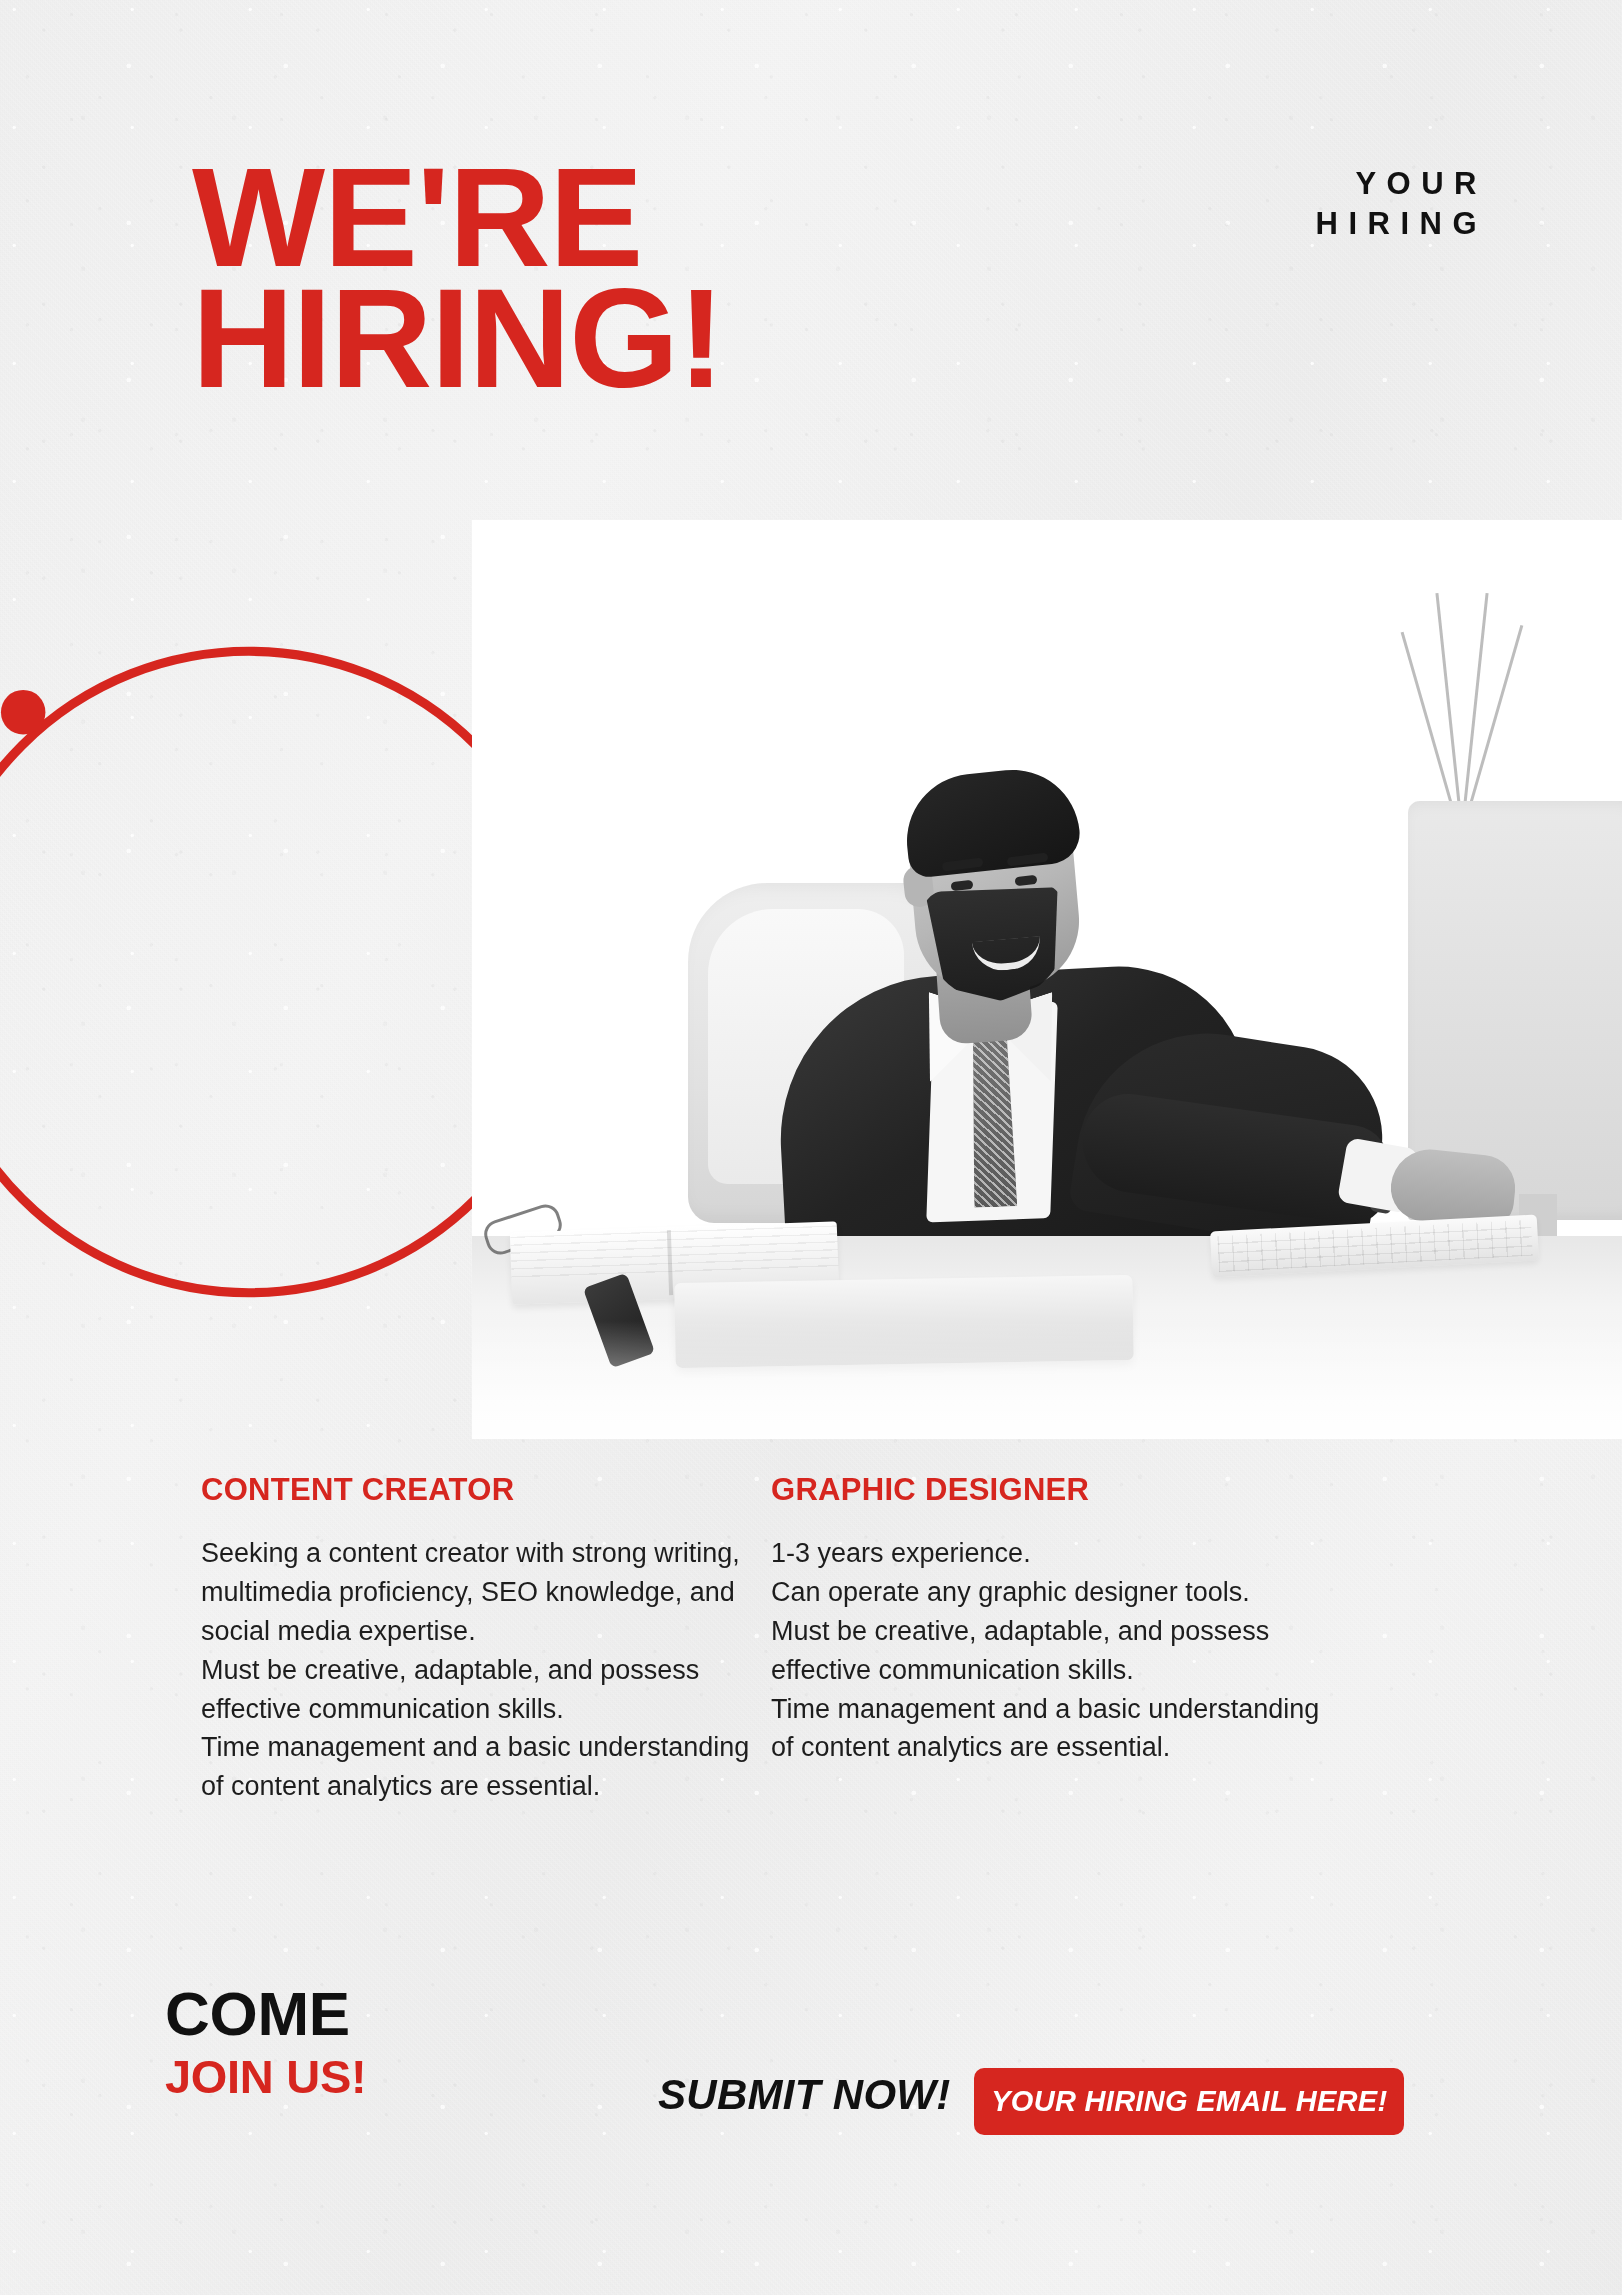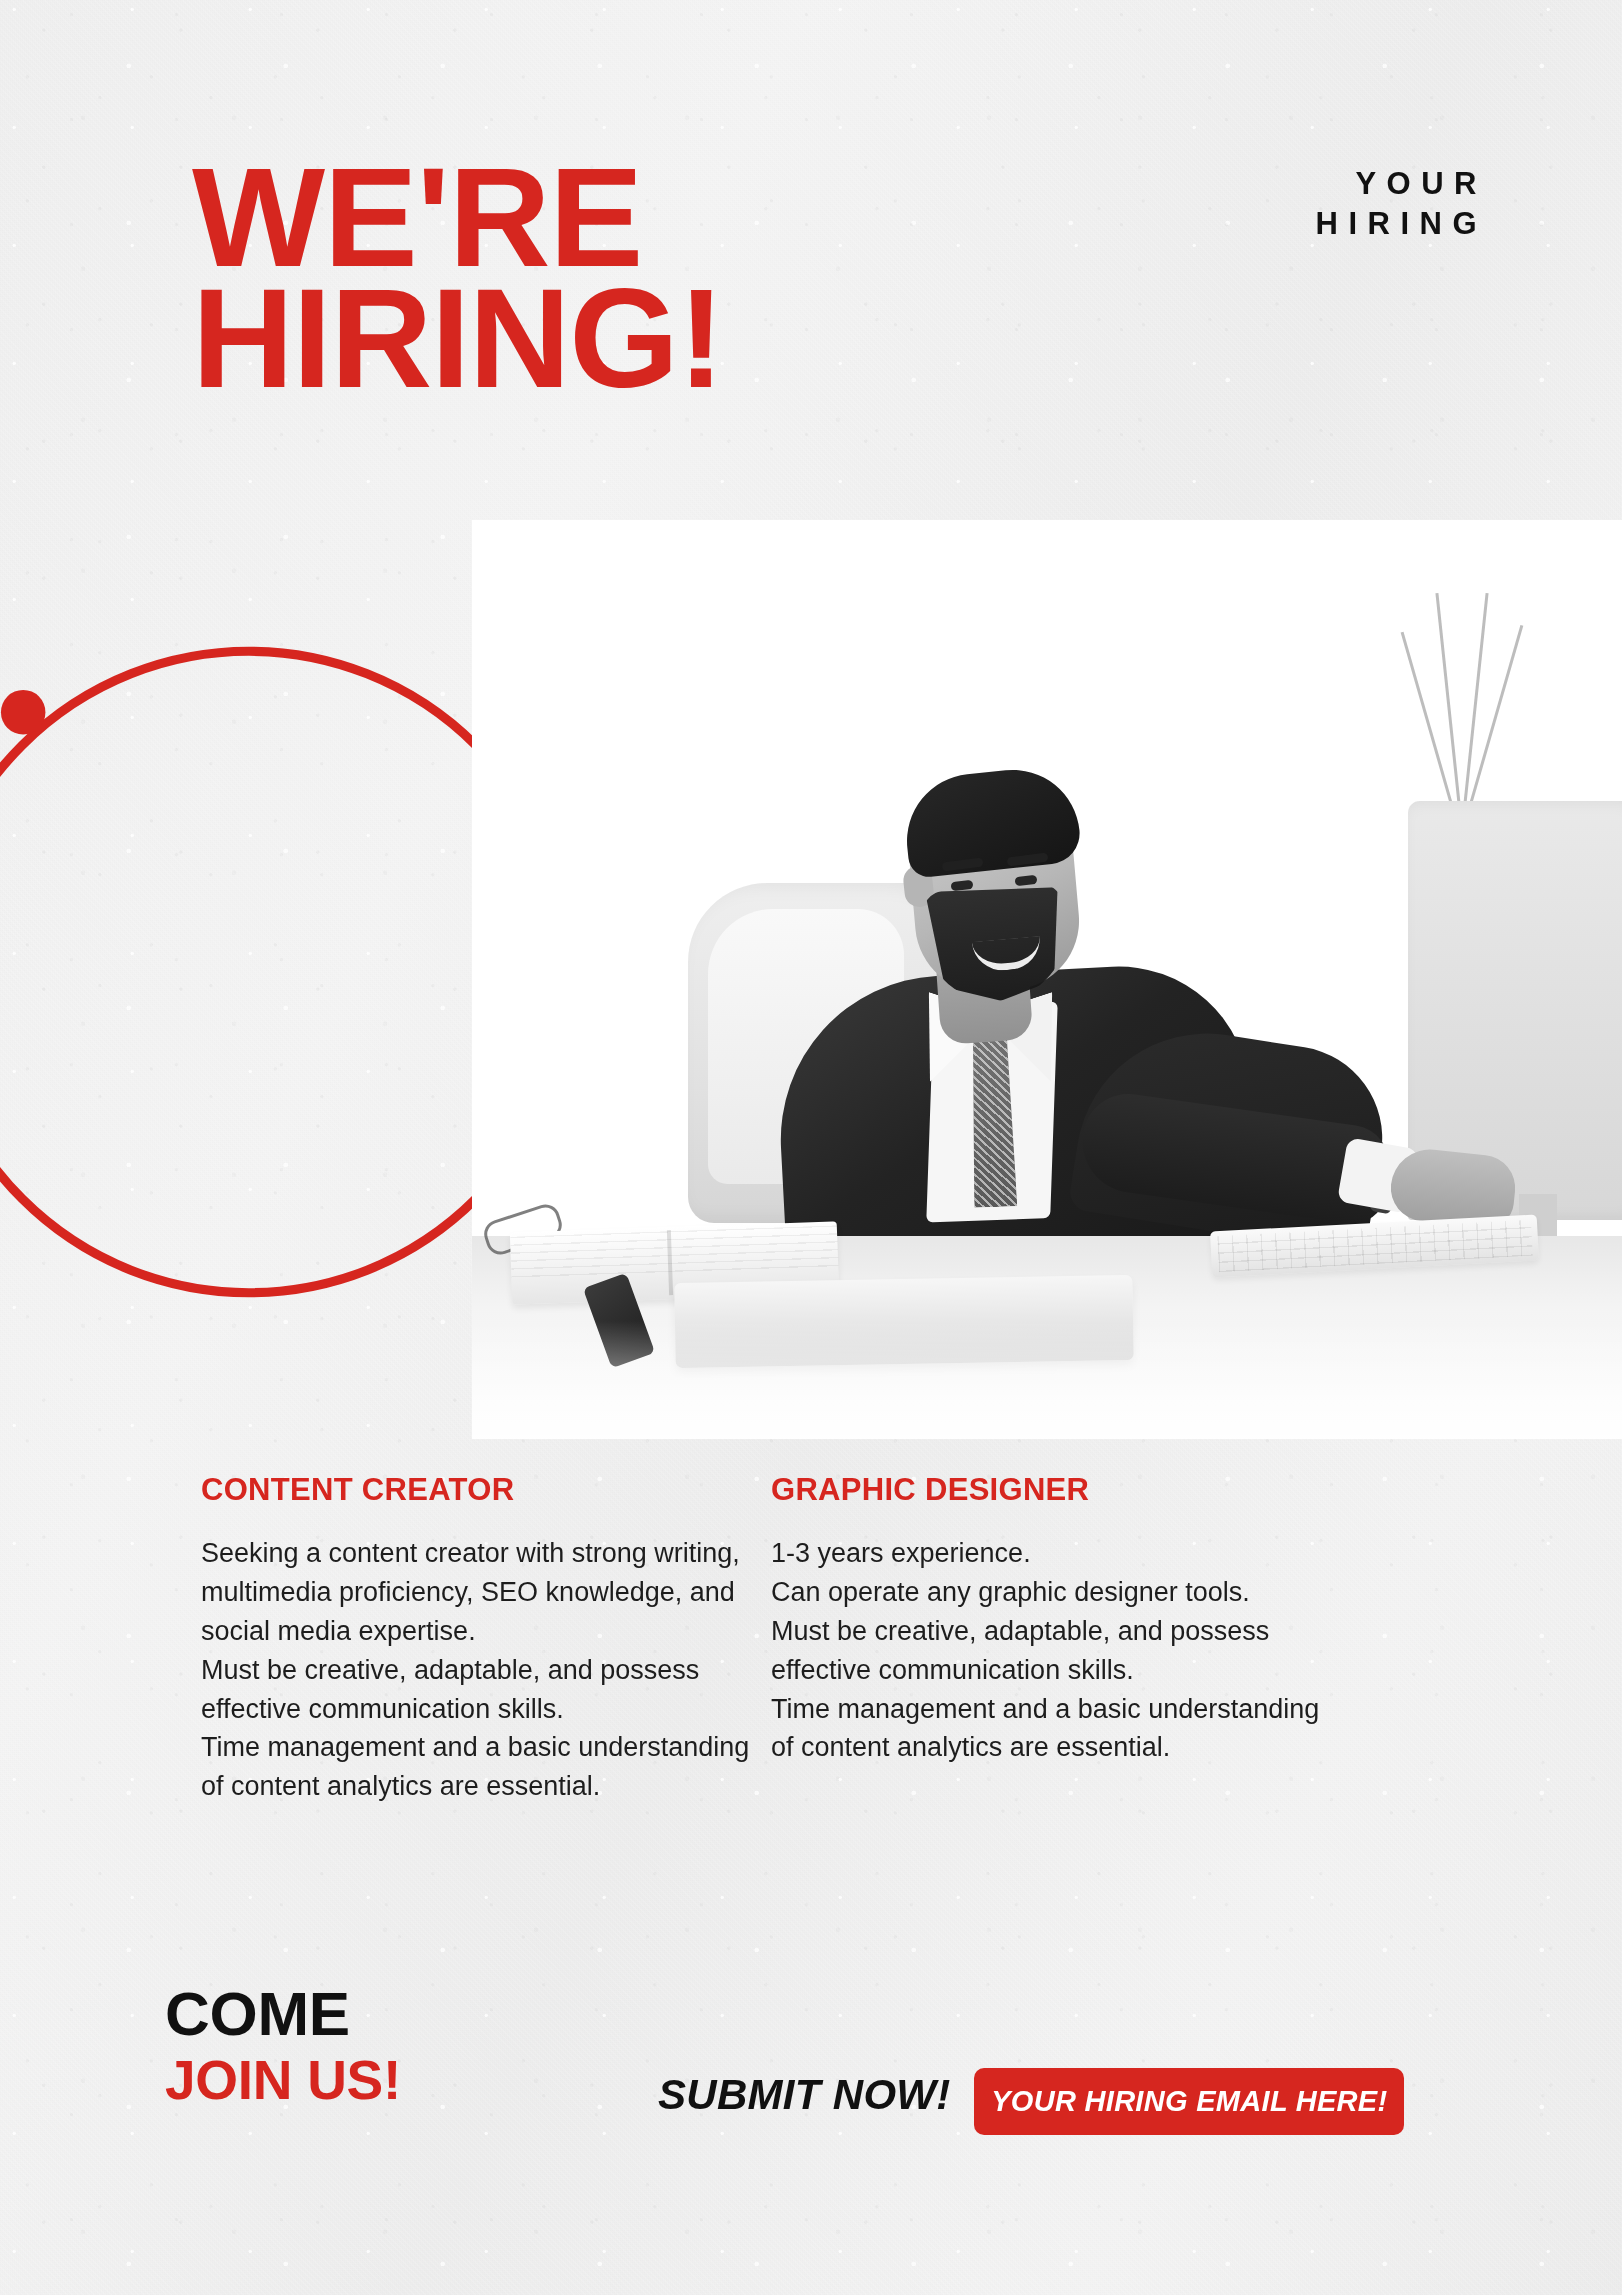--- a/index.html
+++ b/index.html
@@ -507,21 +507,21 @@
   .cta-come {
     color: #111111;
     font-size: 62px;
     font-weight: bold;
     line-height: 1.0;
     letter-spacing: -0.3px;
     text-transform: uppercase;
   }
   .cta-join {
     color: #d6261f;
-    font-size: 55px;
+    font-size: 47px;
     font-weight: bold;
     line-height: 1.05;
     letter-spacing: -0.3px;
     text-transform: uppercase;
     margin-top: 6.5px;
   }
 
   
   .submit-row {
     position: absolute;

